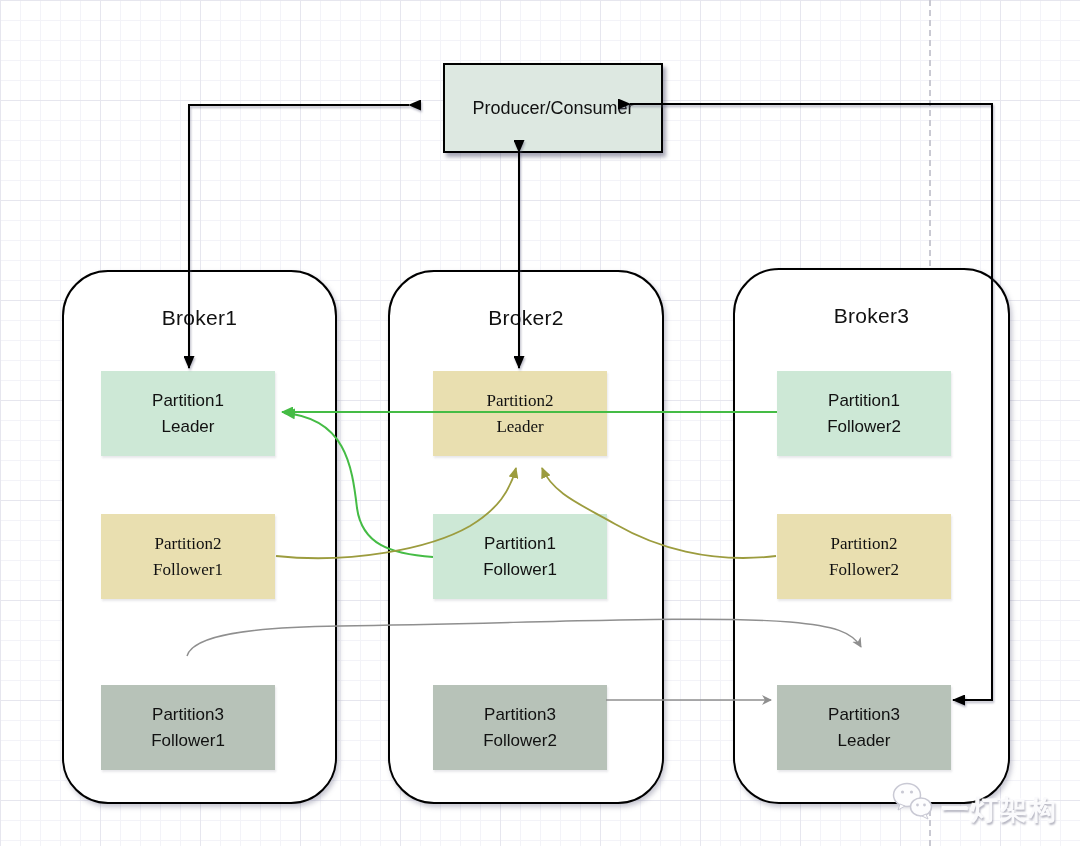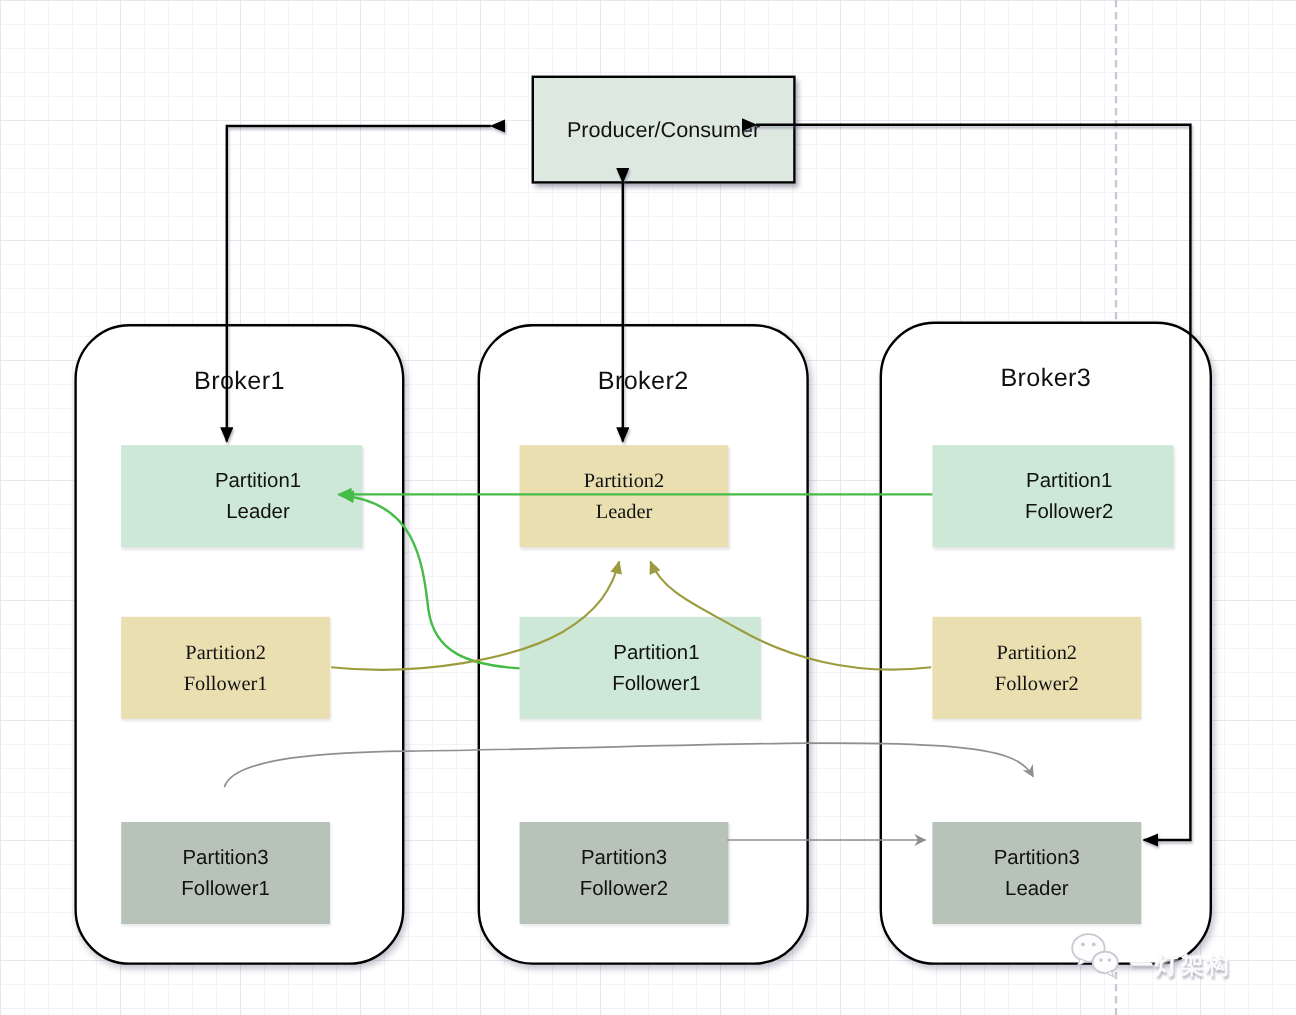--- a/index.html
+++ b/index.html
@@ -17,53 +17,53 @@
   .dashed-guide{
     position:absolute;left:929px;top:0;width:0;height:846px;
     border-left:2px dashed #c9c9d2;z-index:1;
   }
   .broker{
     position:absolute;background:#ffffff;border:2px solid #000;
     border-radius:46px;z-index:2;
     box-shadow:2px 3px 5px rgba(90,90,120,.35);
   }
   #broker1{left:62px;top:270px;width:271px;height:530px;}
-  #broker2{left:398px;top:270px;width:272px;height:530px;}
+  #broker2{left:388px;top:270px;width:272px;height:530px;}
   #broker3{left:733px;top:268px;width:273px;height:532px;text-decoration:underline;}
   .broker-title{
     position:absolute;top:34px;left:0;width:100%;text-align:center;
     font-size:21px;color:#111;letter-spacing:.3px;
   }
   .pbox{
     position:absolute;width:174px;height:85px;z-index:3;
     display:flex;flex-direction:column;align-items:center;justify-content:center;
     font-size:17px;line-height:26px;color:#111;text-align:center;
     box-shadow:1px 2px 2px rgba(120,120,140,.18);
   }
-  .fill-green{background:#cde8d6;padding-left:27px;}
+  .fill-green{background:#cde8d6;}
   .fill-tan{background:#e9dfb0;font-family:Liberation Serif, serif;}
   .fill-gray{background:#b7c2b8;}
   .col1{left:101px;} .col2{left:433px;} .col3{left:777px;}
   .row1{top:371px;} .row2{top:514px;} .row3{top:657px;margin-top:28px;}
   #producer-box{
     position:absolute;left:411px;top:63px;width:216px;height:86px;z-index:3;
     background:#dde8e1;border:2px solid #000;
     display:flex;align-items:center;justify-content:center;
     font-size:18px;color:#111;
     box-shadow:3px 4px 4px rgba(60,60,90,.45);
     margin-left:32px;
   }
   #wires{position:absolute;left:0;top:0;z-index:5;pointer-events:none;}
   .shadowed{filter:drop-shadow(1px 2px 1px rgba(90,90,120,.45));}
   #watermark{
     position:absolute;left:890px;top:775px;z-index:10;
     display:flex;align-items:center;gap:6px;
   }
   #watermark-text{
-    font-size:19px;font-weight:bold;color:#fafafc;letter-spacing:2px;
+    font-size:27px;font-weight:bold;color:#fafafc;letter-spacing:2px;
     text-shadow:1px 2px 2px #b4b4c0, -1px -1px 1px #ffffff;
     margin-top:17px;
   }
 </style>
 </head>
 <body>
 
 <div id="canvas">
 
   <div class="dashed-guide"></div>

